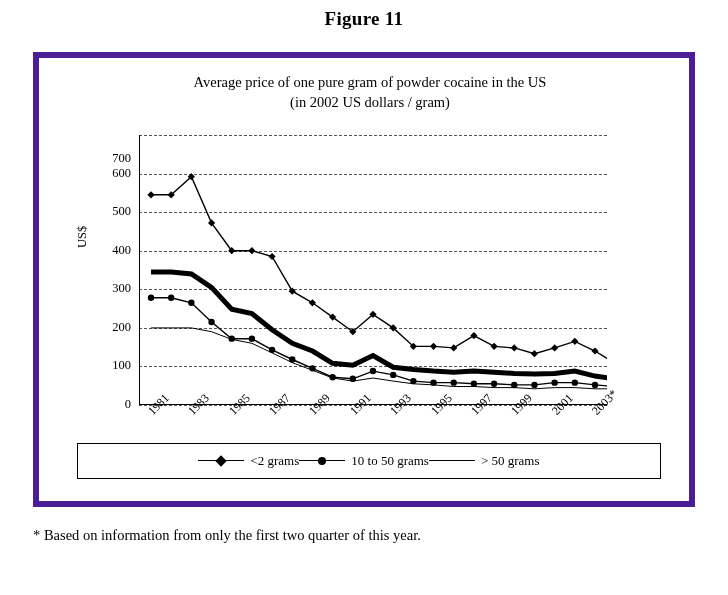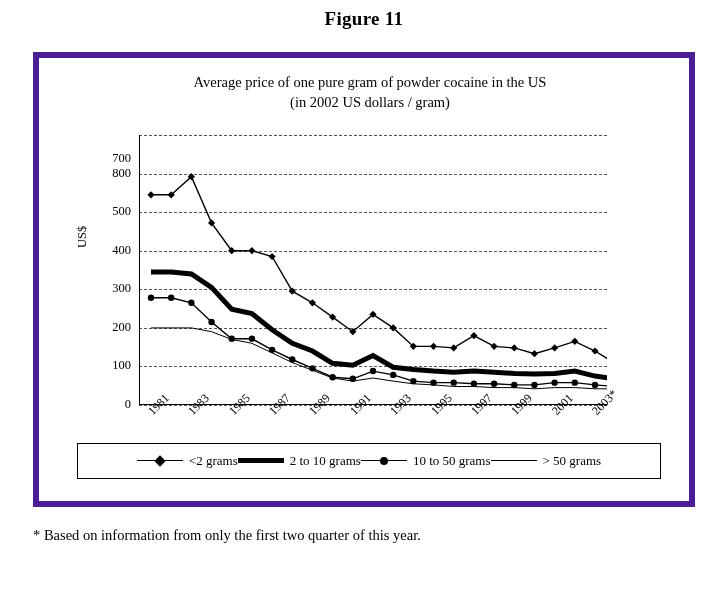--- a/index.html
+++ b/index.html
@@ -122,21 +122,21 @@
     </div>
 
     <div id="yaxis-title">US$</div>
     <div id="ylabels">
         <div class="ytick" style="top: 270px;">0</div>
         <div class="ytick" style="top: 231.429px;">100</div>
         <div class="ytick" style="top: 192.857px;">200</div>
         <div class="ytick" style="top: 154.286px;">300</div>
         <div class="ytick" style="top: 115.714px;">400</div>
         <div class="ytick" style="top: 77.1429px;">500</div>
-        <div class="ytick" style="top: 38.5714px;">800</div>
+        <div class="ytick" style="top: 38.5714px;">600</div>
         <div class="ytick" style="top: 0px; margin-top: 24px;">700</div>
       </div>
     <div id="plot">
         <div class="grid-line" style="top: 0px;"></div>
         <div class="grid-line" style="top: 38.5714px;"></div>
         <div class="grid-line" style="top: 77.1429px;"></div>
         <div class="grid-line" style="top: 115.714px;"></div>
         <div class="grid-line" style="top: 154.286px;"></div>
         <div class="grid-line" style="top: 192.857px;"></div>
         <div class="grid-line" style="top: 231.429px;"></div>
@@ -216,26 +216,20 @@
     <div id="legend">
         <div class="legend-entry">
           <span class="swatch">
             <span class="ln"></span>
             <span class="mk diamond"></span>
           </span>
           <span class="lgtext">&lt;2 grams</span>
         </div>
         <div class="legend-entry">
           <span class="swatch">
-            <span class="ln thick"></span>
-          </span>
-          <span class="lgtext">2 to 10 grams</span>
-        </div>
-        <div class="legend-entry">
-          <span class="swatch">
             <span class="ln"></span>
             <span class="mk circle"></span>
           </span>
           <span class="lgtext">10 to 50 grams</span>
         </div>
         <div class="legend-entry">
           <span class="swatch">
             <span class="ln thin"></span>
           </span>
           <span class="lgtext">&gt; 50 grams</span>

